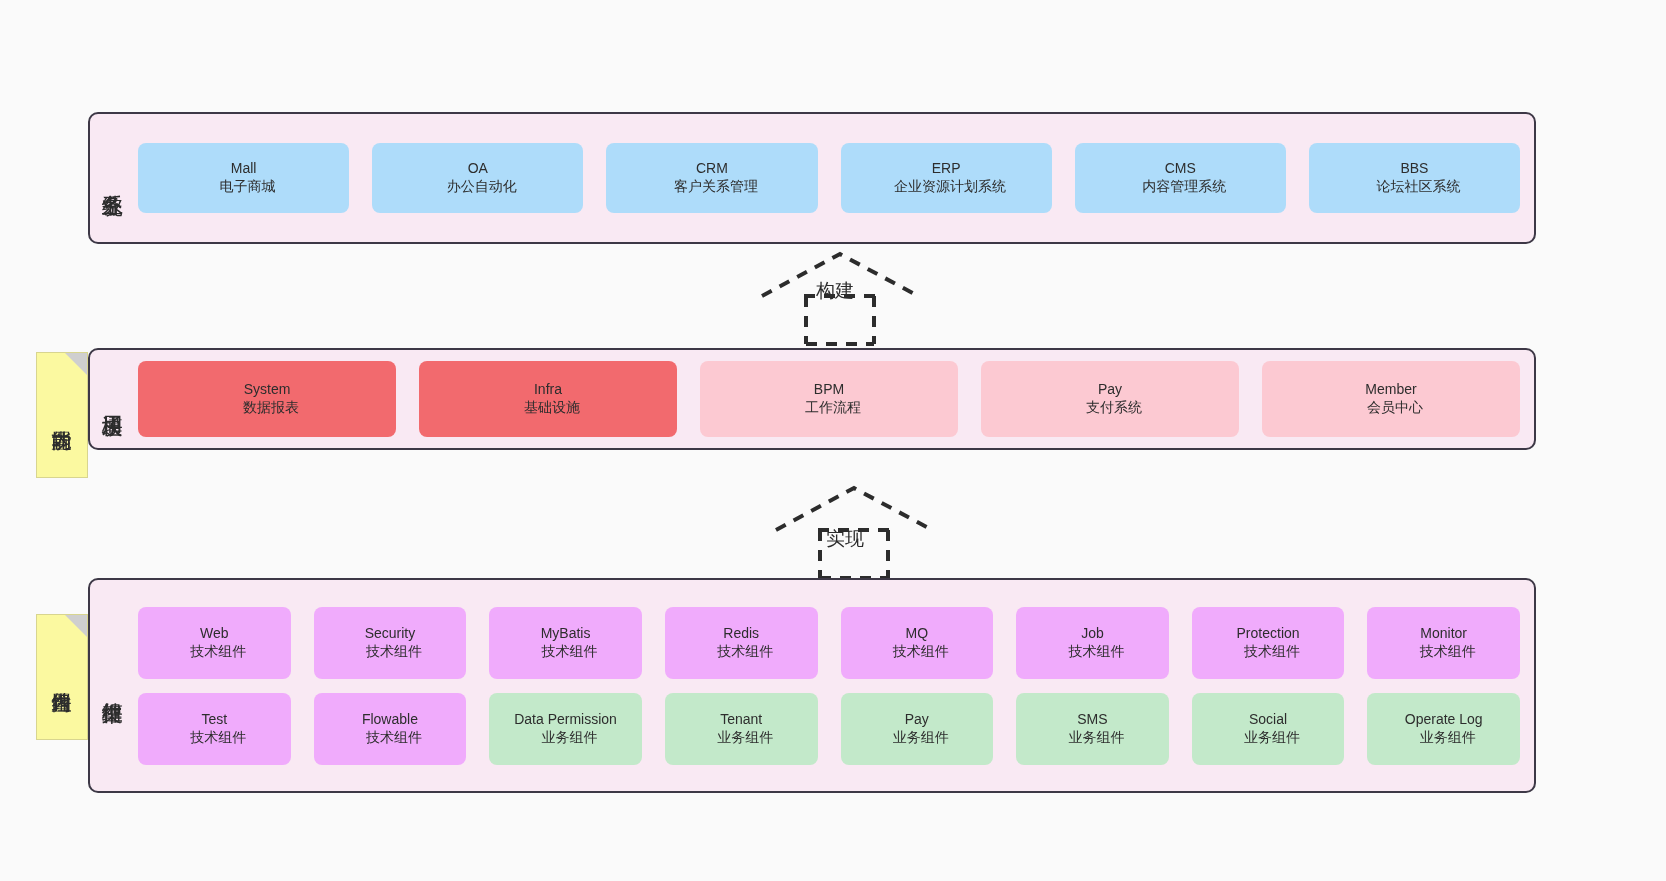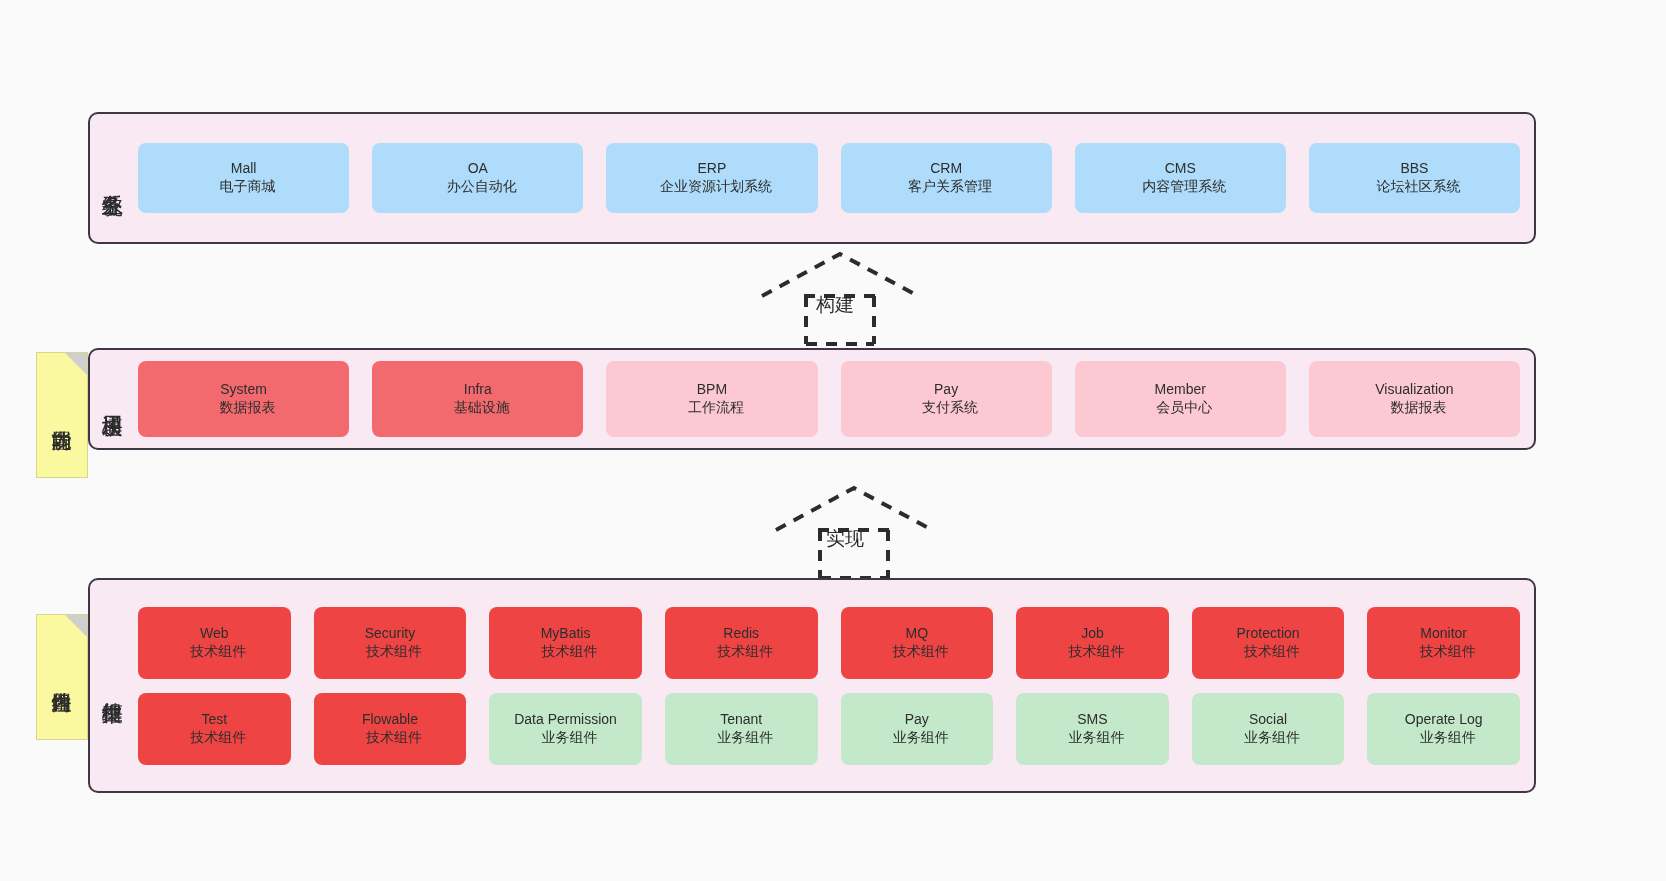--- a/index.html
+++ b/index.html
@@ -79,21 +79,21 @@
     padding: 4px 6px;
     user-select: none;
   }
   .cell .l1 { display: block; }
   .cell .l2 { display: block; padding-left: 8px; }
 
   
   .c-blue        { background: #aedcfa; }
   .c-red         { background: #f26a6e; }
   .c-pink        { background: #fcc9d2; }
-  .c-green       { background: #ef4444; }
+  .c-green       { background: #f0abfc; }
   .c-greenlight  { background: #c3e9ca; text-align: center; }
 
   
   #band-business  { left: 88px;  top: 112px; width: 1448px; height: 132px; }
   #band-common    { left: 88px;  top: 348px; width: 1448px; height: 102px; }
   #band-framework { left: 88px;  top: 578px; width: 1448px; height: 215px; }
 
   #band-business  .cell { height: 70px; }
   #band-common    .cell { height: 76px; }
   #band-framework .cell { height: 72px; }
@@ -138,47 +138,47 @@
   .uml-arrow .arrow-label {
     position: absolute;
     font-size: 19px;
     color: #2c2c2c;
     background: transparent;
     white-space: nowrap;
     user-select: none;
   }
   #arrow-build  { left: 756px; top: 250px; width: 180px; height: 98px; }
   #arrow-impl   { left: 770px; top: 484px; width: 180px; height: 98px; }
-  #arrow-build  .arrow-label { left: 60px; top: 42px; text-align: center; }
+  #arrow-build  .arrow-label { left: 60px; top: 28px; text-align: center; }
   #arrow-impl   .arrow-label { left: 56px; top: 42px; }
 </style>
 </head>
 <body>
 
 <div class="canvas">
 
   <div class="band" id="band-business">
     <div class="band-title">业务系统</div>
     <div class="band-body">
       <div class="row">
         <div class="cell c-blue">
           <span class="l1">Mall</span>
           <span class="l2">电子商城</span>
         </div>
         <div class="cell c-blue">
           <span class="l1">OA</span>
           <span class="l2">办公自动化</span>
         </div>
         <div class="cell c-blue">
+          <span class="l1">CRM</span>
+          <span class="l2">客户关系管理</span>
+        </div>
+        <div class="cell c-blue">
           <span class="l1">ERP</span>
           <span class="l2">企业资源计划系统</span>
-        </div>
-        <div class="cell c-blue">
-          <span class="l1">CRM</span>
-          <span class="l2">客户关系管理</span>
         </div>
         <div class="cell c-blue">
           <span class="l1">CMS</span>
           <span class="l2">内容管理系统</span>
         </div>
         <div class="cell c-blue">
           <span class="l1">BBS</span>
           <span class="l2">论坛社区系统</span>
         </div>
       </div>
@@ -220,24 +220,20 @@
           <span class="l2">工作流程</span>
         </div>
         <div class="cell c-pink">
           <span class="l1">Pay</span>
           <span class="l2">支付系统</span>
         </div>
         <div class="cell c-pink">
           <span class="l1">Member</span>
           <span class="l2">会员中心</span>
         </div>
-        <div class="cell c-pink">
-          <span class="l1">Visualization</span>
-          <span class="l2">数据报表</span>
-        </div>
       </div>
     </div>
   </div>
 
   <div class="uml-arrow" id="arrow-impl">
     <svg width="180" height="98" viewBox="0 0 180 98" aria-hidden="true">
       <g fill="none" stroke="#2c2c2c" stroke-width="4" stroke-dasharray="11,9" stroke-linecap="butt">
         <path d="M 6 46 L 84 4 L 162 46"></path>
         <path d="M 48 46 L 120 46"></path>
         <path d="M 50 46 L 50 94"></path>

